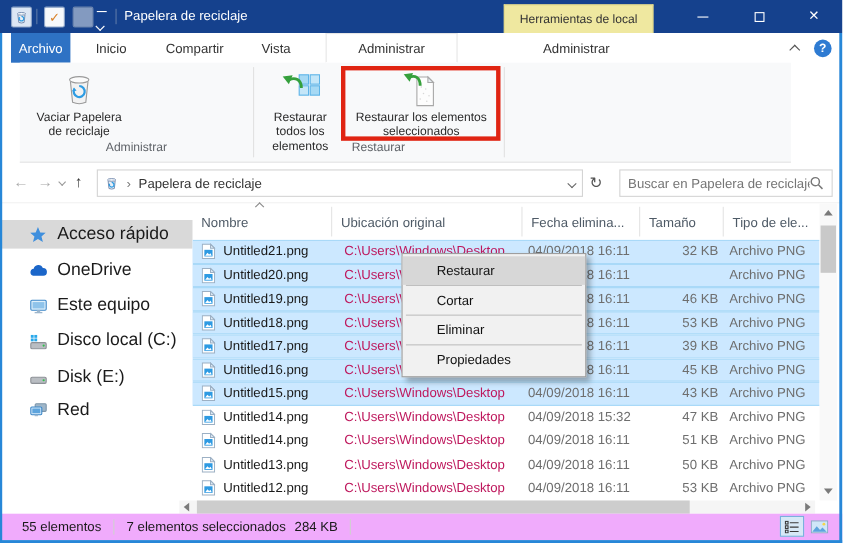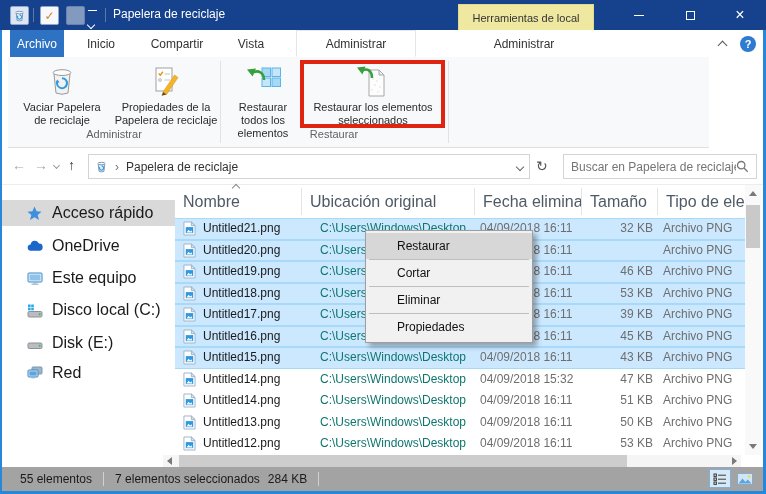--- a/index.html
+++ b/index.html
@@ -38,21 +38,21 @@
   .tab-vista     { left:224px; width:54px; }
   .tab-admin1    { left:296px; width:120px; border:1px solid #e6e6e6; border-bottom:1px solid #fff; background:#fff; }
   .tab-admin2    { left:460px; width:128px; }
   .ribbon-caret { position:absolute; left:719px; top:12px; width:7px; height:7px;
                   border-left:1.5px solid #555; border-top:1.5px solid #555; transform:rotate(45deg); }
   .help-btn { position:absolute; left:740px; top:6px; width:16px; height:16px; border-radius:50%;
               background:#2e7bd2; color:#fff; font-size:11px; font-weight:bold;
               display:flex; align-items:center; justify-content:center; }
 
   
-  .ribbon { position:absolute; left:8px; top:57px; width:701px; height:91px; background:#f8f9fa; border-bottom:1px solid #dfdfdf; }
+  .ribbon { position:absolute; left:18px; top:57px; width:701px; height:91px; background:#f8f9fa; border-bottom:1px solid #dfdfdf; }
   .rb-btn { position:absolute; top:4px; display:flex; flex-direction:column; align-items:center;
             font-size:11px; line-height:13px; color:#2b2b2b; text-align:center; }
   .rb-ico { height:40px; display:flex; align-items:center; justify-content:center; }
   .rb-b1 { left:8px;   width:92px; }
   .rb-b2 { left:102px; width:112px; }
   .rb-b3 { left:216px; width:78px; }
   .rb-b4 { left:298px; width:134px; }
   .rb-sep { position:absolute; top:4px; width:1px; height:82px; background:#e2e2e2; }
   .rb-group-label { position:absolute; top:71px; font-size:11px; color:#5f6368; text-align:center; }
   .red-box { position:absolute; left:292px; top:3px; width:145px; height:68px; border:4px solid #e02412; z-index:6; }
@@ -74,36 +74,36 @@
 
   
   .main { position:absolute; left:0; top:185px; width:766px; height:270px; background:#fff; }
   .sidebar { position:absolute; left:0; top:0; width:175px; height:270px; }
   .side-item { position:absolute; left:0; width:175px; height:26px; display:flex; align-items:center;
                padding-left:26px; font-size:16px; color:#1a1a1a; }
   .side-item .ico { width:17px; height:16px; margin-right:9px; display:flex; align-items:center; justify-content:center; }
   .side-item.selected { background:#d9d9d9; }
 
   .filelist { position:absolute; left:175px; top:0; width:570px; height:270px; }
-  .lheader { position:absolute; left:0; top:0; width:570px; height:33px; font-size:16px; color:#4e5a66; }
+  .lheader { position:absolute; left:0; top:0; width:570px; height:33px; font-size:12px; color:#4e5a66; }
   .hcell { position:absolute; top:3px; height:27px; display:flex; align-items:center; padding-left:8px;
            border-right:1px solid #e4e4e4; white-space:nowrap; overflow:hidden; }
   .hc0 { left:0;     width:127px; } .hc1 { left:127px; width:173px; }
   .hc2 { left:300px; width:107px; } .hc3 { left:407px; width:76px; }
   .hc4 { left:483px; width:87px; border-right:none; }
   .sort-caret { position:absolute; left:58px; top:0; width:6px; height:6px;
                 border-left:1.3px solid #8a8a8a; border-top:1.3px solid #8a8a8a; transform:rotate(45deg); }
 
   .rows { position:absolute; left:0; top:33px; width:570px; }
   .frow { position:relative; height:21.5px; font-size:12px; }
   .frow span { position:absolute; line-height:21.5px; white-space:nowrap; overflow:hidden; }
   .frow.selected { background:#cce8ff; box-shadow: inset 0 1px 0 #a9d9f8, inset 0 -1px 0 #a9d9f8; }
   .c-icon { left:8px;  top:3px; line-height:0 !important; }
   .c-name { left:28px;  width:106px; color:#1a1a1a; }
-  .c-loc  { left:138px; width:160px; color:#0f766e;text-align:center; }
+  .c-loc  { left:138px; width:160px; color:#be185d; }
   .c-date { left:305px; width:100px; color:#6e6e6e; }
   .c-size { left:390px; width:88px;  color:#6e6e6e; text-align:right; }
   .c-type { left:488px; width:80px;  color:#6e6e6e; }
 
   
   .vscroll { position:absolute; left:745px; top:0; width:16px; height:270px; background:#f9f9f9; }
   .tri { width:0; height:0; position:absolute; }
   .vs-up   { left:4px; top:6px;  border-left:4px solid transparent; border-right:4px solid transparent; border-bottom:5px solid #7a7a7a; }
   .vs-down { left:4px; bottom:6px; border-left:4px solid transparent; border-right:4px solid transparent; border-top:5px solid #7a7a7a; }
   .vs-thumb { position:absolute; left:1px; top:20px; width:14px; height:43px; background:#c9c9c9; }
@@ -116,21 +116,21 @@
 
   
   .ctxmenu { position:absolute; left:365px; top:230px; width:168px; background:#f1f1f1;
              border:1px solid #9e9e9e; box-shadow:4px 4px 5px rgba(0,0,0,.3); padding:2px 0; z-index:40; }
   .cm-item { height:26px; display:flex; align-items:center; padding-left:31px; font-size:12px; color:#111; }
   .cm-item.hover { background:#d7d7d7; }
   .cm-item.bold { font-weight:normal; }
   .cm-sep { height:1px; background:#bfbfbf; margin:0 3px; }
 
   
-  .statusbar { position:absolute; left:0; top:467px; width:766px; height:24px; background:#a3a3a3;
+  .statusbar { position:absolute; left:0; top:467px; width:766px; height:24px; background:#f0abfc;
                display:flex; align-items:center; font-size:12px; color:#1a1a1a; padding-left:20px; }
   .sb-sep { width:1px; height:14px; background:#d0d0d0; margin:0 11px; }
   .sb-size { margin-left:8px; }
   .view-btn { position:absolute; top:2px; width:22px; height:19px; display:flex; align-items:center; justify-content:center; }
   .vb-details { left:709px; background:#d7e9f7; border:1px solid #7ab1dd; }
   .vb-thumbs  { left:734px; }
 
   
   .b-left   { position:absolute; left:0; top:30px; width:2px; height:464px; background:#2787d8; z-index:50; }
   .b-right  { position:absolute; left:763px; top:30px; width:3px; height:464px; background:#2787d8; z-index:50; }
@@ -188,34 +188,20 @@
         <svg width="32" height="34" viewBox="0 0 32 34">
           <path d="M8 10 L10 29 Q16 31.6 22 29 L24 10" fill="#f2f2f2" stroke="#9a9a9a"></path>
           <ellipse cx="16" cy="8.6" rx="8.8" ry="2.9" fill="#fbfbfb" stroke="#9a9a9a"></ellipse>
           <path d="M16 14.2 a5 5 0 1 1 -4.4 2.6" fill="none" stroke="#2e9ce3" stroke-width="2"></path>
           <path d="M9.6 19 l1.7-3.5 2.3 3 z" fill="#2e9ce3"></path>
         </svg>
       </div>
       <div>Vaciar Papelera de reciclaje</div>
     </div>
 
-    <div class="rb-btn rb-b2">
-      <div class="rb-ico">
-        <svg width="32" height="34" viewBox="0 0 32 34">
-          <rect x="6" y="4" width="16" height="23" fill="#fff" stroke="#a0a0a0"></rect>
-          <path d="M8.7 9.4 l1.6 1.7 2.6-3.4" fill="none" stroke="#e8930c" stroke-width="1.4"></path>
-          <line x1="14.5" y1="10" x2="20" y2="10" stroke="#c4c4c4"></line>
-          <circle cx="10" cy="16" r="1.4" fill="none" stroke="#b4b4b4"></circle>
-          <line x1="14.5" y1="16" x2="20" y2="16" stroke="#c4c4c4"></line>
-          <path d="M13 28 L24.5 11 L28 13.5 L16.5 30.5 Z" fill="#f5b32a" stroke="#d79c20" stroke-width=".6"></path>
-          <path d="M13 28 L16.5 30.5 L11.6 31.8 Z" fill="#6b4a12"></path>
-        </svg>
-      </div>
-      <div>Propiedades de la Papelera de reciclaje</div>
-    </div>
 
     <div class="rb-sep" style="left:212px"></div>
 
     <div class="rb-btn rb-b3">
       <div class="rb-ico">
         <svg width="36" height="34" viewBox="0 0 36 34">
           <rect x="17" y="4" width="8.5" height="8.5" fill="#a6d9f4" stroke="#5db4e8"></rect>
           <rect x="27" y="4" width="8.5" height="8.5" fill="#c4e6f8" stroke="#5db4e8"></rect>
           <rect x="17" y="14" width="8.5" height="8.5" fill="#c4e6f8" stroke="#5db4e8"></rect>
           <rect x="27" y="14" width="8.5" height="8.5" fill="#a6d9f4" stroke="#5db4e8"></rect>

